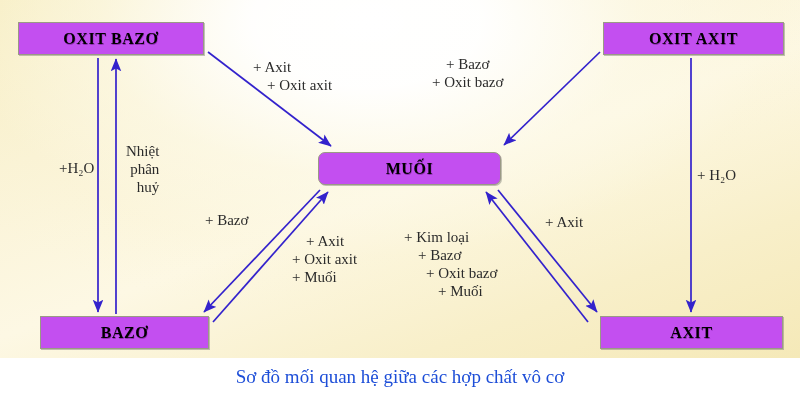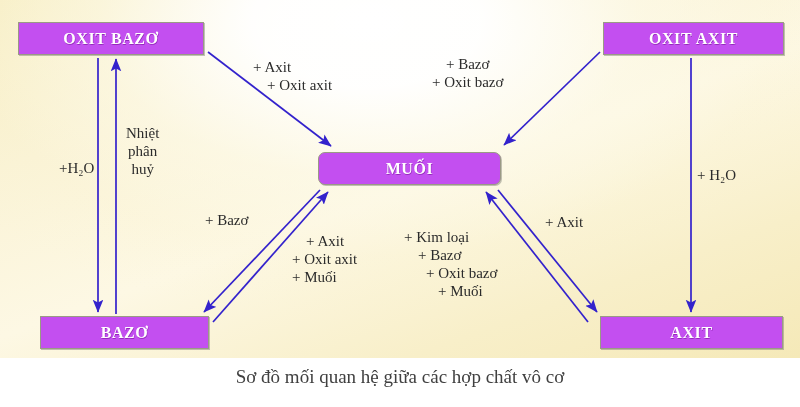--- a/index.html
+++ b/index.html
@@ -58,21 +58,21 @@
   .node {
     background: #c34ff0;
     border: 1px solid #9a9a85;
     box-shadow: 1px 1px 0 rgba(120,120,110,0.45);
   }
   .node span {
     font-family: "Liberation Serif", "DejaVu Serif", serif;
     font-weight: bold;
     font-size: 16px;
     letter-spacing: 0.6px;
-    color: #ffffff;
+    color: #000000;
     text-shadow: 0.5px 0.5px 0 rgba(90,0,120,0.45);
     white-space: nowrap;
   }
   #node-oxit-bazo { left: 18px;  top: 22px;  width: 186px; height: 33px; }
   #node-oxit-axit { left: 603px; top: 22px;  width: 181px; height: 33px; align-items: center; }
   #node-muoi      { left: 318px; top: 152px; width: 183px; height: 33px; border-radius: 7px; }
   #node-bazo      { left: 40px;  top: 316px; width: 169px; height: 33px; }
   #node-axit      { left: 600px; top: 316px; width: 183px; height: 33px; }
 
   
@@ -84,39 +84,39 @@
     white-space: nowrap;
     line-height: 1.22;
   }
   .lbl.multi { line-height: 1.20; }
   .lbl .row { display: block; }
   .lbl .ind1 { padding-left: 14px; }
   .lbl .ind2 { padding-left: 22px; }
   .lbl .ind3 { padding-left: 34px; }
 
   #lbl-h2o-left   { left: 20px;  top: 159px; margin-left: 39px; }
-  #lbl-nhiet      { left: 126px; top: 124px; text-align: center; }
+  #lbl-nhiet      { left: 126px; top: 142px; text-align: right; }
   #lbl-axit-oxit-axit { left: 253px; top: 58px; }
   #lbl-bazo-oxit-bazo { left: 432px; top: 55px; }
   #lbl-h2o-right  { left: 697px; top: 166px; }
   #lbl-bazo-bl    { left: 205px; top: 211px; }
   #lbl-axit-oxit-muoi { left: 292px; top: 232px; }
   #lbl-kimloai    { left: 404px; top: 228px; }
   #lbl-axit-br    { left: 545px; top: 213px; }
 
   
   .caption {
     position: absolute;
     left: 0;
     top: 366px;
     width: 800px;
     text-align: center;
     font-family: "Liberation Serif", "DejaVu Serif", serif;
     font-size: 19px;
-    color: #404040;
+    color: #1d4ed8;
   }
 </style>
 </head>
 <body>
 
 <div id="stage">
 
   <div class="panel"></div>
 
   <svg id="arrows" viewBox="0 0 800 407" width="800" height="407" xmlns="http://www.w3.org/2000/svg">

